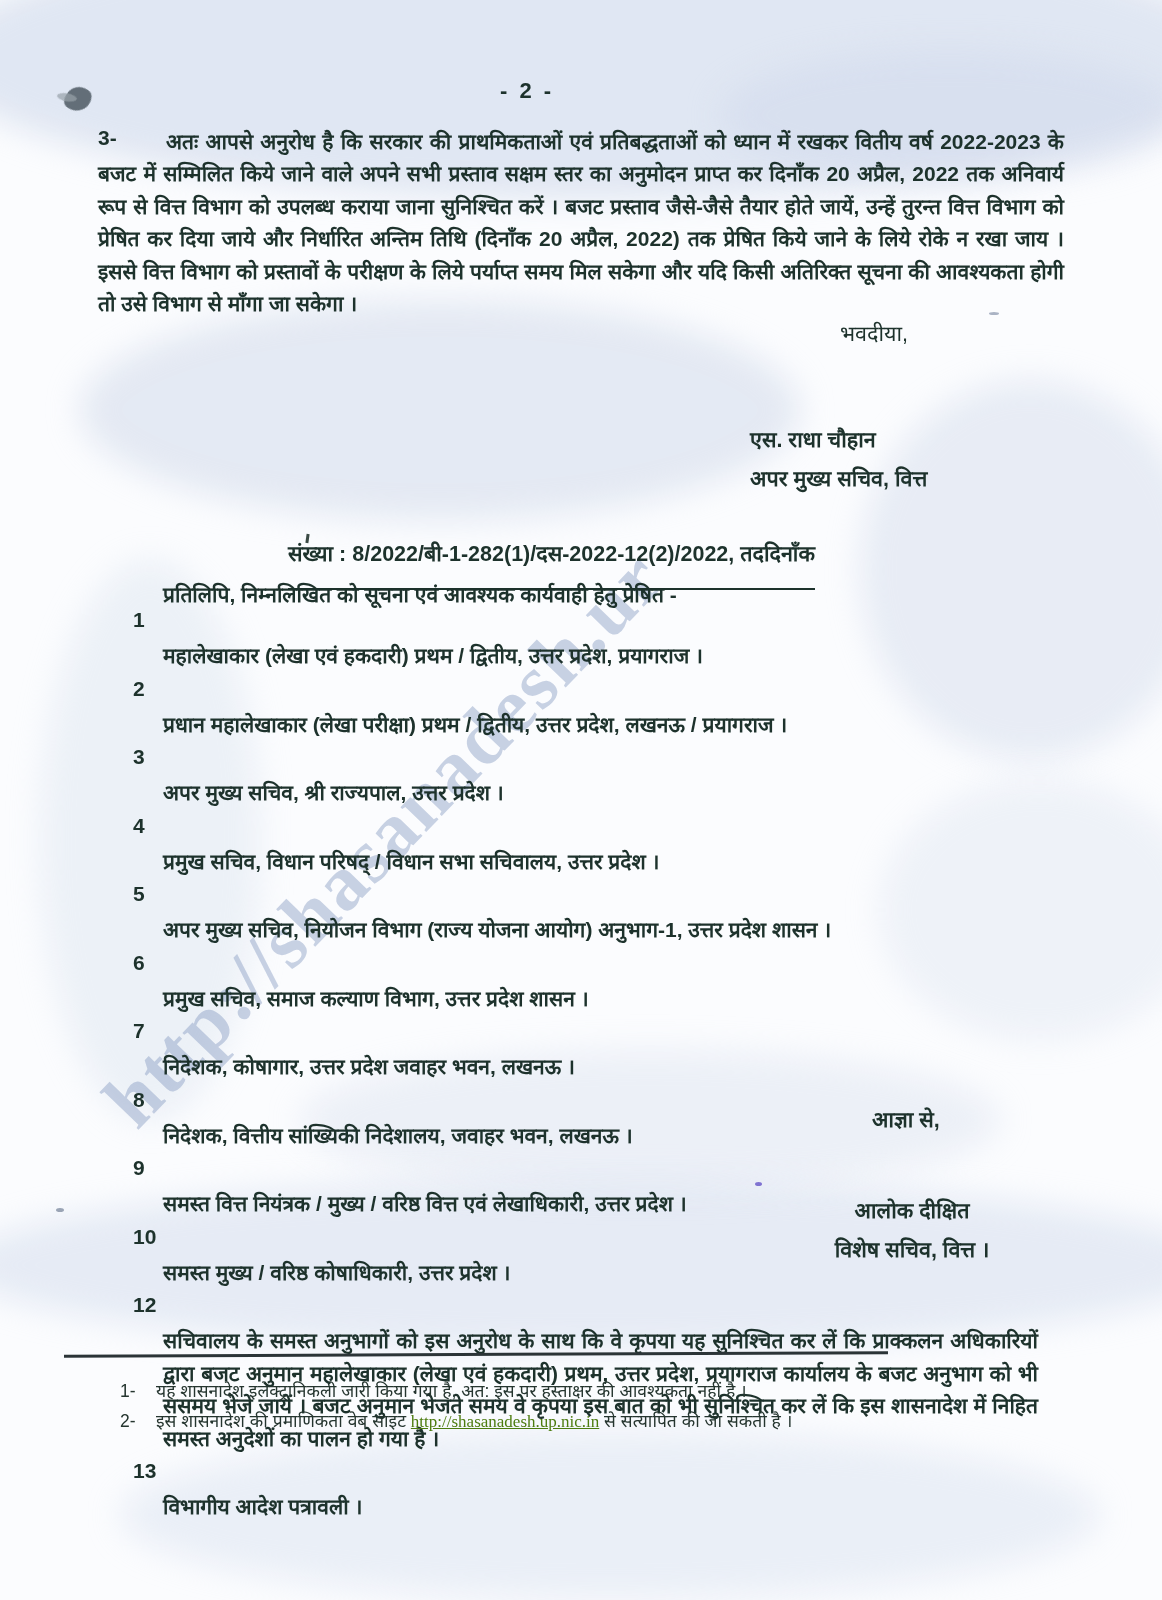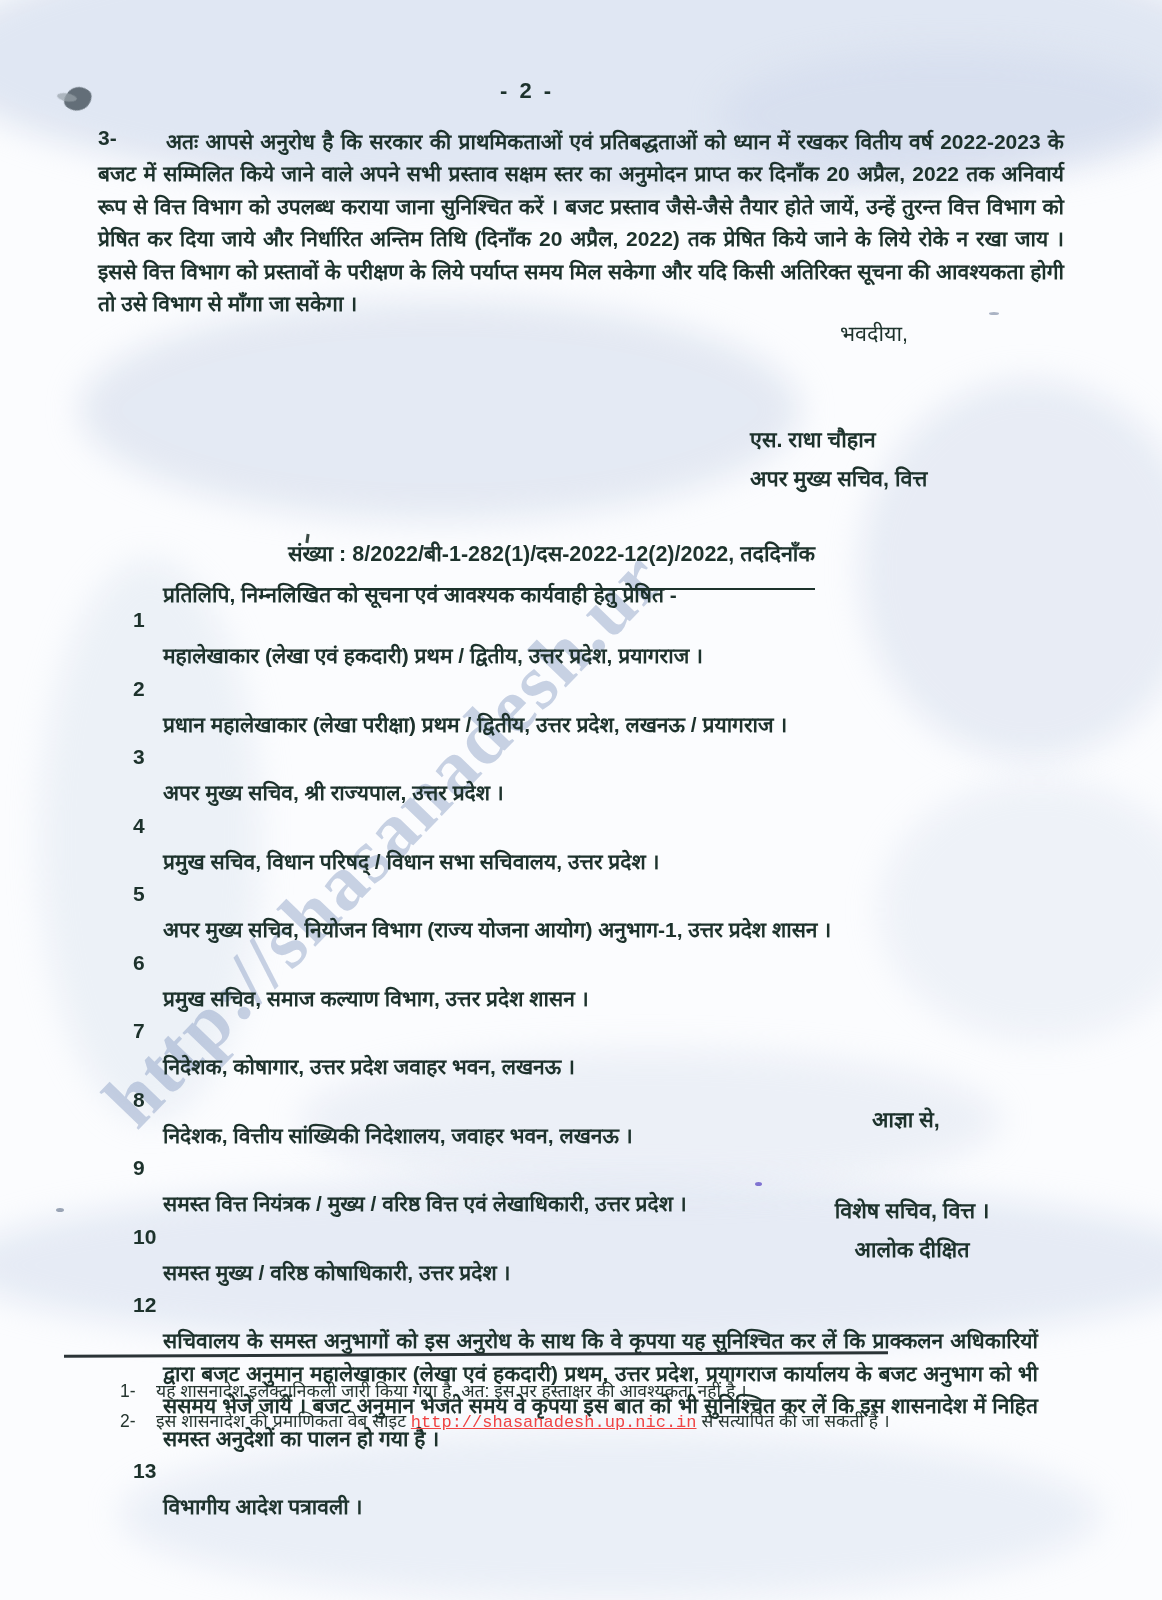--- a/index.html
+++ b/index.html
@@ -62,21 +62,21 @@
         font-size:21.5px;font-weight:700;line-height:39px;}
 
   .divider{position:absolute;left:64px;top:1353px;width:824px;height:3px;
            background:#2b3437;transform:rotate(-0.25deg);}
 
   .footnotes{position:absolute;left:120px;top:1376px;width:780px;
              font-size:17.5px;font-weight:400;color:#25352f;line-height:30px;}
   .fn{display:flex;}
   .fn .num{width:36px;flex:0 0 36px;}
   .fn .txt{flex:1;white-space:nowrap;}
-  .fn a{color:#ef4444;text-decoration:underline;font-family:Liberation Mono, monospace;font-size:17px;margin-top:26px;}
+  .fn a{color:#4d7c0f;text-decoration:underline;font-family:Liberation Serif, serif;font-size:17px;margin-top:26px;}
 
   
   .smudge{position:absolute;left:66px;top:86px;width:24px;height:26px;
           background:#4e5a63;border-radius:65% 35% 70% 30%/55% 45% 60% 40%;
           transform:rotate(35deg);opacity:.85;filter:blur(.6px);}
   .smudge:after{content:"";position:absolute;left:-8px;top:14px;width:20px;height:8px;
           background:#8b959d;border-radius:50%;transform:rotate(-25deg);opacity:.7;}
   .speck1{position:absolute;left:306px;top:534px;width:3px;height:9px;background:#3a4a44;transform:rotate(8deg);}
   .speck2{position:absolute;left:56px;top:1208px;width:8px;height:4px;background:#9aa4b5;border-radius:50%;}
   .speck3{position:absolute;left:755px;top:1182px;width:7px;height:4px;background:rgba(92,74,196,.75);
@@ -169,22 +169,22 @@
     </div>
     <div class="row">
       <span class="num">13</span>
       <span class="txt">विभागीय आदेश पत्रावली ।</span>
     </div>
   </div>
 
   <div class="orderby">आज्ञा से,</div>
 
   <div class="sig2">
+    <div>आलोक दीक्षित</div>
     <div>विशेष सचिव, वित्त ।</div>
-    <div>आलोक दीक्षित</div>
   </div>
 
   <div class="divider"></div>
 
   <div class="footnotes">
     <div class="fn">
       <span class="num">1-</span>
       <span class="txt">यह शासनादेश इलेक्ट्रानिकली जारी किया गया है, अत: इस पर हस्ताक्षर की आवश्यकता नहीं है ।</span>
     </div>
     <div class="fn">

